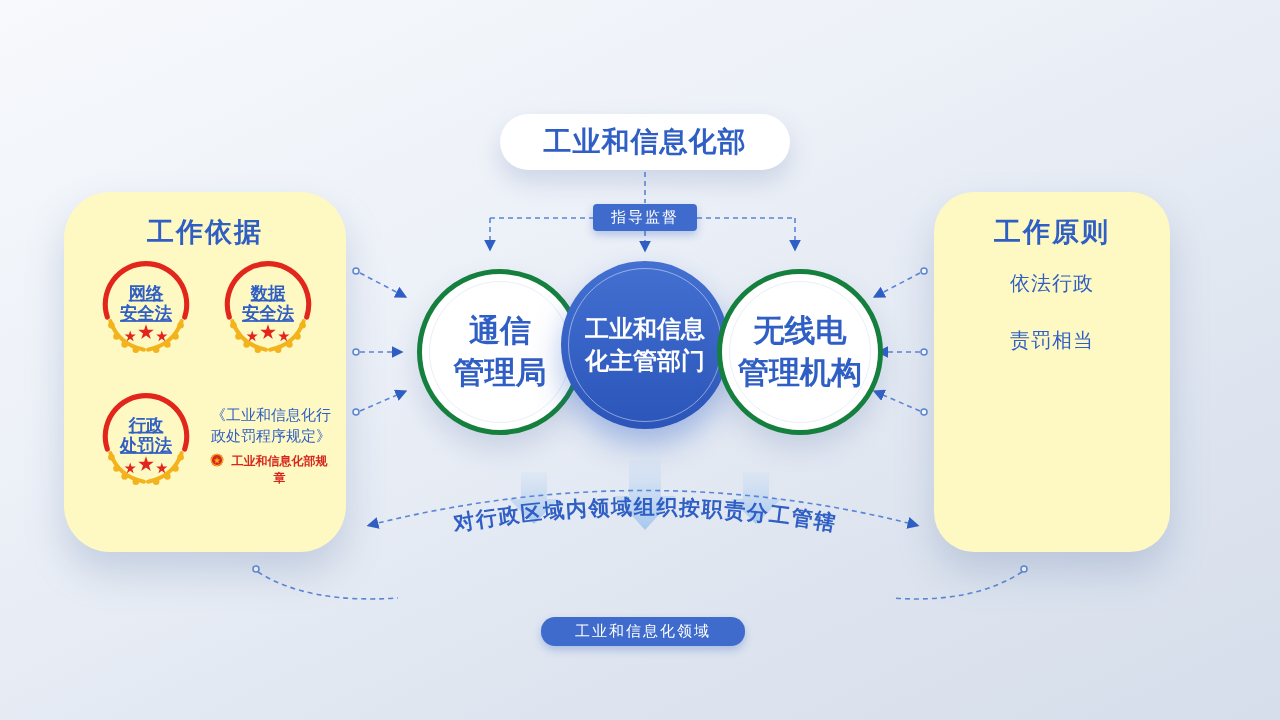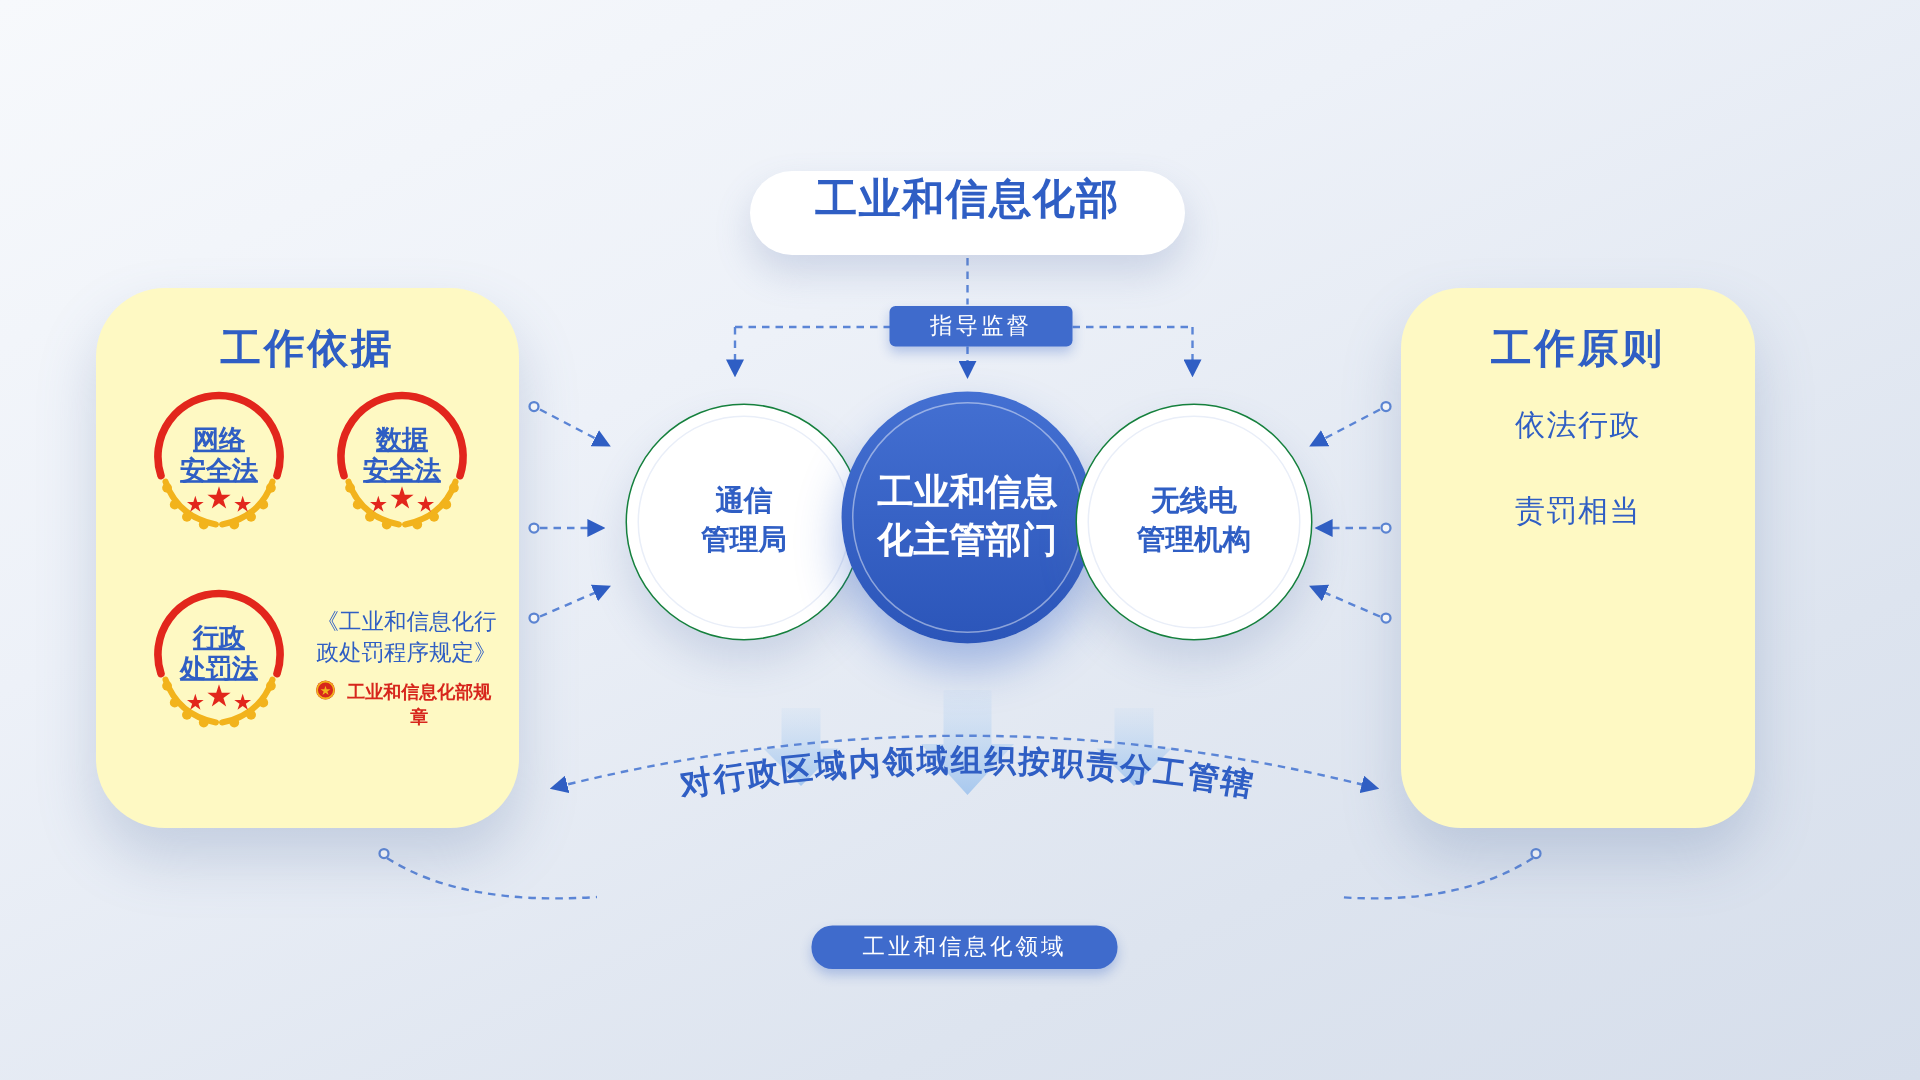--- a/index.html
+++ b/index.html
@@ -12,41 +12,41 @@
   .wires{position:absolute;left:0;top:0;}
 
   
   .dash{stroke:#5b85d6;stroke-width:1.6;stroke-dasharray:5 4;fill:none;}
   .dot{fill:#ffffff;stroke:#5b85d6;stroke-width:1.5;}
   .arc-label-text{font-size:21px;font-weight:bold;fill:#2f5ec4;letter-spacing:1.5px;}
 
   
   .top-pill{
     position:absolute;left:500px;top:114px;width:290px;height:56px;
-    background:#ffffff;border-radius:28px;display:flex;align-items:flex-start;justify-content:center;
+    background:#ffffff;border-radius:28px;display:flex;align-items:center;justify-content:center;
     box-shadow:0 12px 24px rgba(90,115,170,.22);
     color:#2f5ec4;font-size:28px;font-weight:700;letter-spacing:1px;
   }
 
   
   .blue-badge{
     position:absolute;background:#3f6bcc;color:#fff;display:flex;align-items:center;justify-content:center;
     box-shadow:0 4px 8px rgba(47,94,196,.3);
   }
-  .supervision-badge{left:593px;top:204px;width:122px;height:27px;border-radius:4px;font-size:15px;letter-spacing:2px;}
+  .supervision-badge{left:593px;top:204px;width:104px;height:27px;border-radius:4px;font-size:15px;letter-spacing:2px;}
   .bottom-badge{left:541px;top:617px;width:204px;height:29px;border-radius:14px;font-size:15px;letter-spacing:2px;text-align:right;}
 
   
   .circle{
     position:absolute;border-radius:50%;display:flex;align-items:center;justify-content:center;
     text-align:center;line-height:1.35;font-weight:700;
   }
   .circle::before{content:"";position:absolute;inset:7px;border-radius:50%;pointer-events:none;}
   .circle-white{
-    background:#ffffff;border:1px solid #15803d;color:#2f5ec4;font-size:19px;
+    background:#ffffff;border:5px solid #15803d;color:#2f5ec4;font-size:31px;
     box-shadow:0 14px 26px rgba(90,115,170,.20);
   }
   .circle-white::before{border:1px solid #e9eef8;}
   .circle-left{left:417px;top:269px;width:156px;height:156px;}
   .circle-right{left:717px;top:269px;width:156px;height:156px;}
   .circle-center{
     left:561px;top:261px;width:168px;height:168px;
     background:linear-gradient(180deg,#4470d2 0%,#2b55b9 100%);
     color:#ffffff;font-size:24px;
     box-shadow:0 16px 30px rgba(47,94,196,.38);

